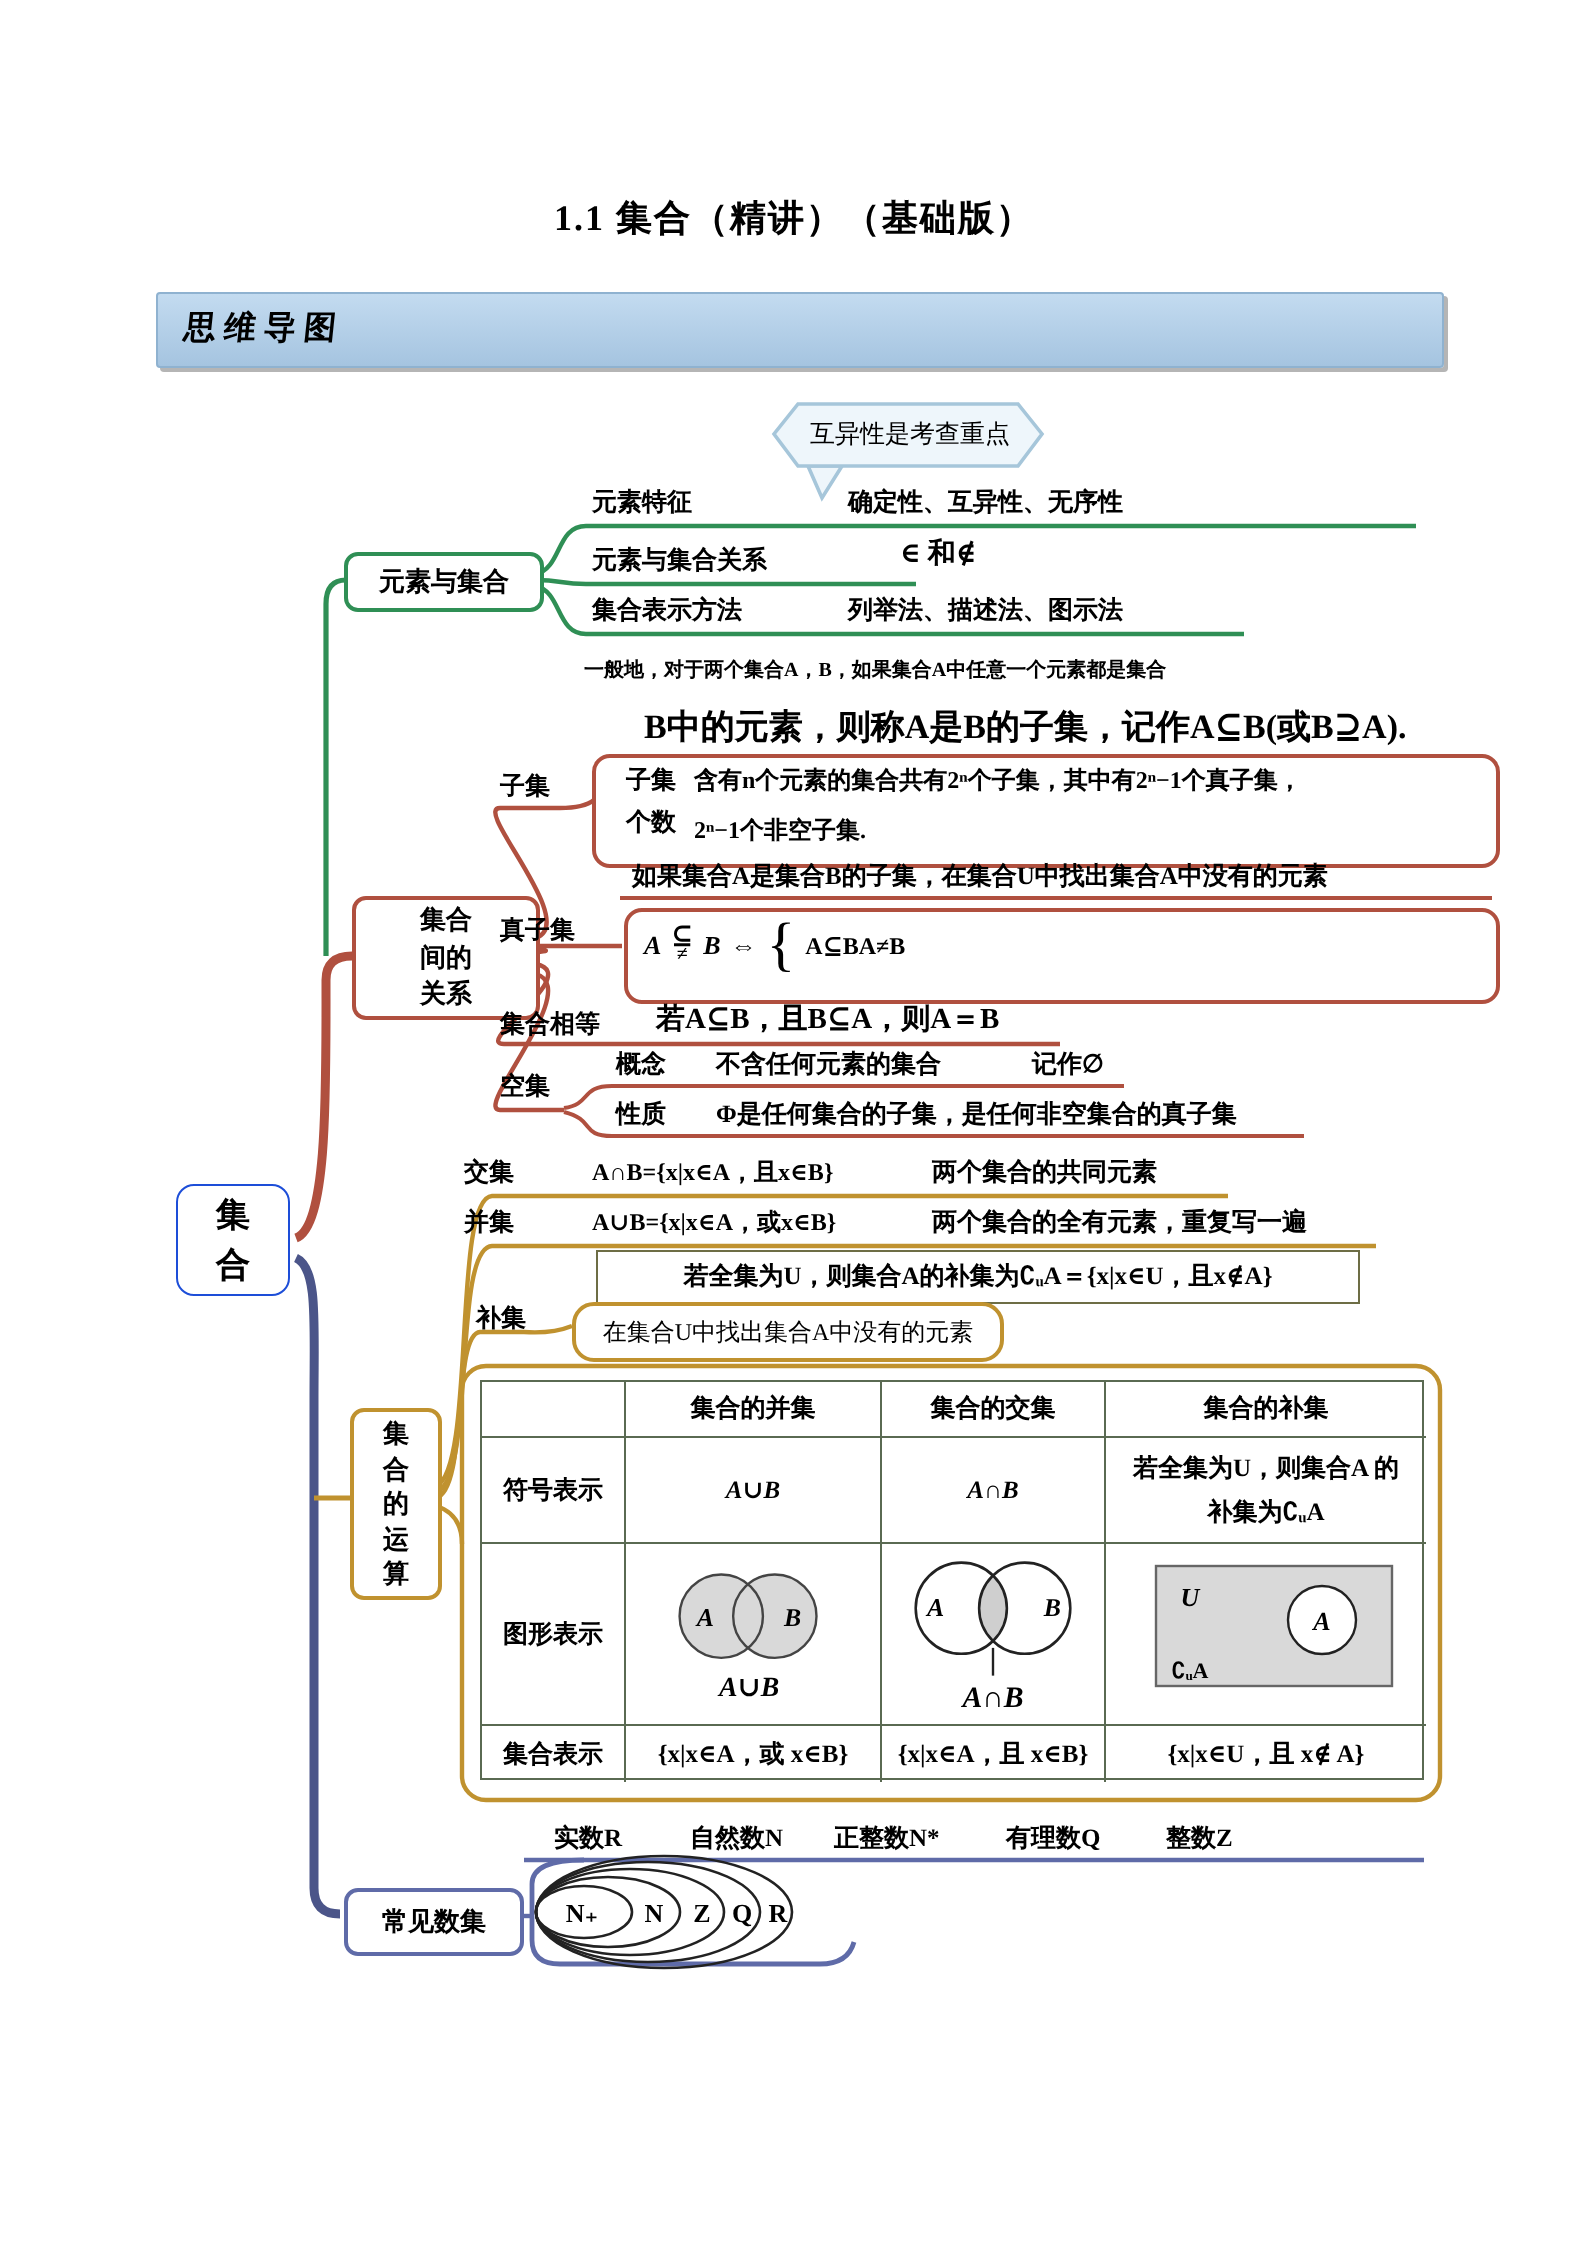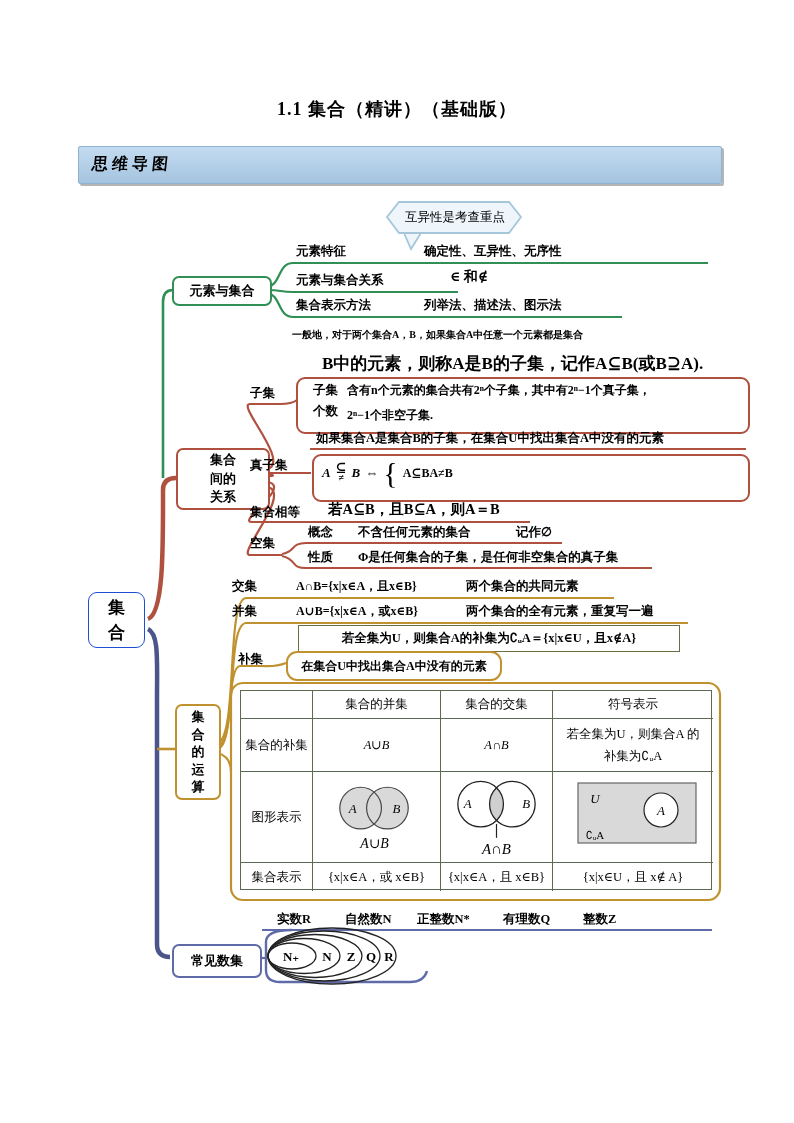--- a/index.html
+++ b/index.html
@@ -27,27 +27,27 @@
   .count-box{left:296px;top:377px;width:450px;height:53px;border:2px solid #b0503f;border-radius:9px;}
   .pf-box{left:312px;top:454px;width:434px;height:44px;border:2px solid #b0503f;border-radius:9px;}
   .pf{left:322px;top:459px;display:flex;align-items:center;gap:5px;font-size:13px;font-weight:700;}
   .pf .stack{display:flex;flex-direction:column;align-items:center;line-height:.8;}
   .pf .stack .neq{font-size:10px;}
   .pf .brace{font-size:30px;font-weight:400;line-height:.9;}
   .pf .cases{display:flex;flex-direction:row;font-size:12px;line-height:1.5;}
   .comp-box{left:298px;top:625px;width:380px;height:25px;border:1.5px solid #6d6d45;
             display:flex;align-items:center;justify-content:center;font-size:12.5px;font-weight:700;white-space:nowrap;}
   .note-box{left:286px;top:651px;width:212px;height:26px;border:2px solid #c0922f;border-radius:11px;
-            display:flex;align-items:center;justify-content:center;font-size:12px;font-weight:700;white-space:nowrap;}
+            display:flex;align-items:center;justify-content:center;font-size:12px;font-weight:400;white-space:nowrap;}
   .tbl{left:240px;top:690px;width:472px;height:200px;display:grid;
        grid-template-columns:72px 128px 112px 160px;grid-template-rows:28px 53px 91px 28px;
        border:1.5px solid #5a6a52;box-sizing:border-box;}
   .tbl>div{border-right:1.2px solid #5a6a52;border-bottom:1.2px solid #5a6a52;
        display:flex;align-items:center;justify-content:center;text-align:center;
-       font-size:12.5px;font-weight:400;overflow:hidden;}
+       font-size:12.5px;font-weight:700;overflow:hidden;}
   .tbl>div:nth-child(4n){border-right:none;}
   .tbl>div:nth-last-child(-n+4){border-bottom:none;}
   .sym{font-style:italic;font-size:13.5px;}
   .small-set{font-size:11.5px;font-weight:700;}
   .comp-2l{flex-direction:column;line-height:1.8;font-size:12px;}
   svg text{font-family:"Liberation Serif","DejaVu Serif",serif;}
 </style>
 </head>
 <body>
 
@@ -175,23 +175,23 @@
   </div>
 <div class="abs t" style="left:238px;top:651px;">补集</div>
 <div class="abs note-box">
     <span>在集合U中找出集合A中没有的元素</span>
   </div>
 
 <div class="abs tbl">
   <div></div>
   <div>集合的并集</div>
   <div>集合的交集</div>
+  <div>集合的补集</div>
+
   <div>符号表示</div>
-
-  <div>集合的补集</div>
   <div class="sym">A∪B</div>
   <div class="sym">A∩B</div>
   <div class="comp-2l">
     <span>若全集为U，则集合A 的</span>
     <span>补集为∁ᵤA</span>
   </div>
 
   <div>图形表示</div>
   <div>
     <svg width="128" height="91" viewBox="0 0 128 91">

